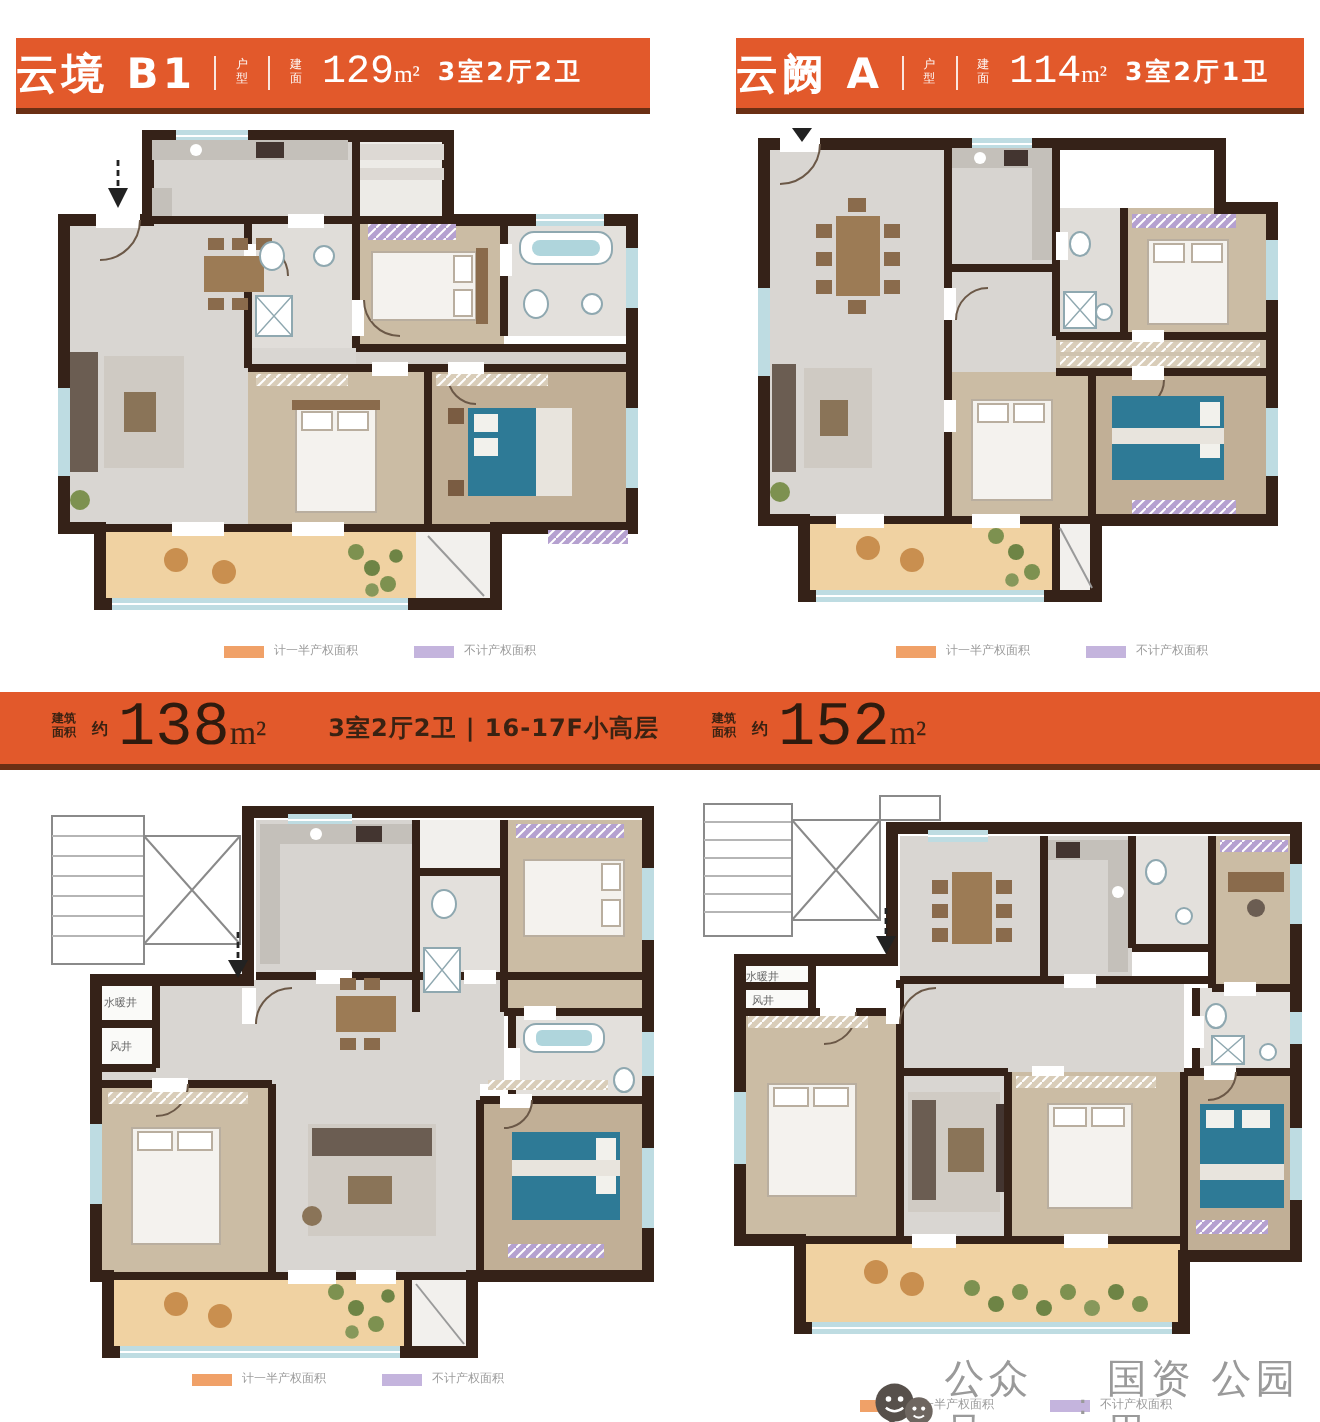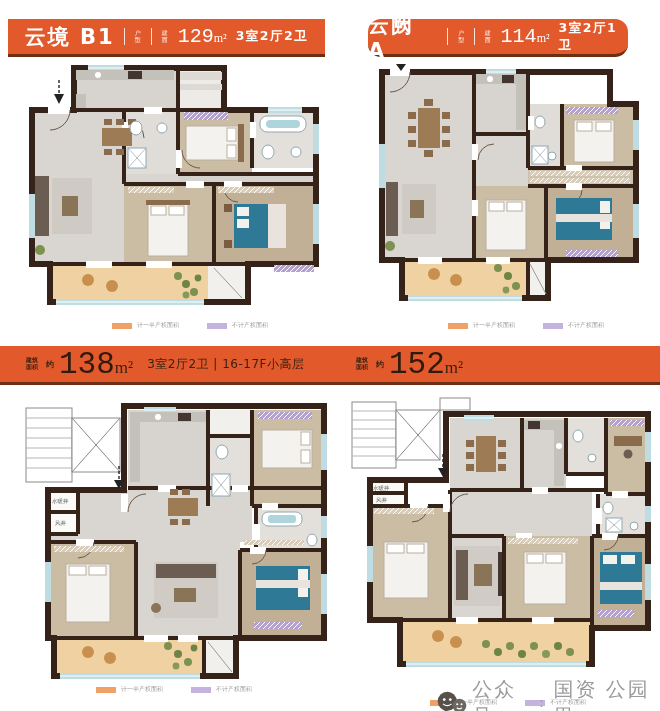--- a/index.html
+++ b/index.html
@@ -1,39 +1,39 @@
 <!DOCTYPE html>
 <html><head>
 <meta charset="utf-8">
 <style>
   html,body{margin:0;padding:0;background:#ffffff;}
   body{font-family:"DejaVu Sans","Liberation Sans",sans-serif;}
   .canvas{position:relative;width:660px;height:711px;background:#ffffff;overflow:hidden;}
 
   
   .bar{position:absolute;background:#E2592B;border-bottom:3px solid #6B2F14;
-       display:flex;align-items:center;justify-content:center;gap:9px;color:#fff;box-sizing:border-box;}
+       display:flex;align-items:center;justify-content:flex-start;gap:9px;color:#fff;box-sizing:border-box;}
   #bar-left{left:8px;top:19px;width:317px;height:38px;}
-  #bar-right{left:368px;top:19px;width:260px;height:38px;border-radius:13px;}
+  #bar-right{left:368px;top:19px;width:284px;height:38px;}
   .h-title{font-size:21px;font-weight:600;letter-spacing:2px;}
   .vline{width:1px;height:17px;background:rgba(255,255,255,.85);}
   .vstack{display:inline-block;width:8px;font-size:6px;line-height:1.15;word-break:break-all;text-align:center;opacity:.95;}
   .h-num{font-family:Liberation Mono, monospace;font-size:20px;}
   .h-unit{font-family:"Liberation Serif","DejaVu Serif",serif;font-size:12px;}
   .h-rooms{font-size:12.5px;font-weight:700;letter-spacing:1.5px;}
 
   
   .band{position:absolute;left:0;top:346px;width:660px;height:36px;background:#E2592B;
         border-bottom:3px solid #6B2F14;display:flex;}
   .band-half{width:330px;display:flex;align-items:center;padding-left:26px;box-sizing:border-box;gap:5px;color:#3A2212;}
   .b-prefix{display:inline-block;width:15px;font-size:6px;line-height:1.15;word-break:break-all;font-weight:700;}
   .b-approx{font-size:8px;font-weight:700;}
   .b-num{font-family:Liberation Mono, monospace;font-size:31px;color:#2F1B0E;line-height:1;}
   .b-unit{font-family:"Liberation Serif","DejaVu Serif",serif;font-size:17px;}
-  .b-specs{font-size:12px;font-weight:400;margin-left:9px;letter-spacing:.5px;}
+  .b-specs{font-size:12px;font-weight:700;margin-left:26px;letter-spacing:.5px;}
   .b-model{font-size:16.5px;font-weight:800;margin-left:13px;color:#241407;letter-spacing:1.5px;}
 
   
   .plan{position:absolute;}
   #plan-tl{left:28px;top:64px;}
   #plan-tr{left:378px;top:64px;}
   #plan-bl{left:18px;top:394px;}
   #plan-br{left:346px;top:396px;}
 
   

